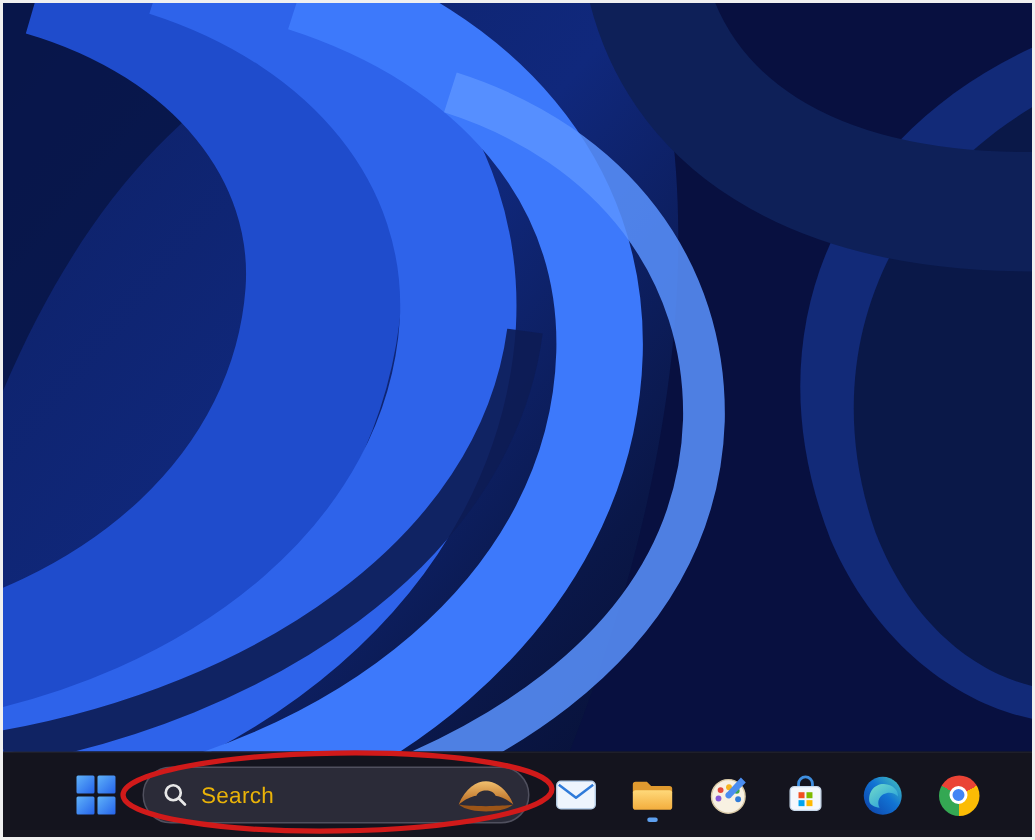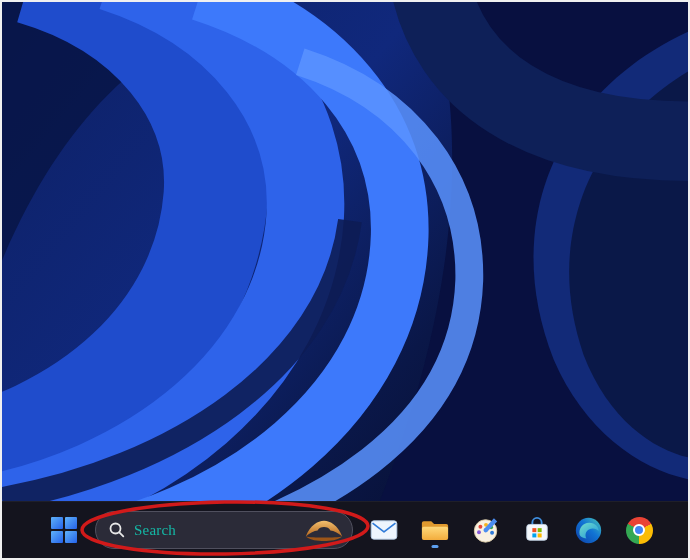--- a/index.html
+++ b/index.html
@@ -15,21 +15,21 @@
              display:flex; align-items:center; gap:11px; padding-left:42px; }
   .tb-btn { width:40px; height:40px; border:none; background:transparent; border-radius:6px;
             display:flex; align-items:center; justify-content:center; position:relative; }
 
   .win-logo { display:grid; grid-template-columns:12px 12px; grid-template-rows:12px 12px; gap:2px; }
   .win-logo i { display:block; background:linear-gradient(135deg,#5fb2f9,#2563eb); border-radius:1px; }
 
   .search-pill { height:38px; width:258px; border-radius:19px; background:#2b2b38;
                  border:1px solid #50505e; display:flex; align-items:center;
                  gap:9px; padding:0 7px 0 13px; cursor:pointer; }
-  .search-text { color:#14b8a6; font-size:15px; letter-spacing:0.2px;font-family:Liberation Serif, serif; }
+  .search-text { color:#eab308; font-size:15px; letter-spacing:0.2px; }
   .search-thumb { margin-left:auto; display:flex; align-items:center; }
 
   .indicator { position:absolute; bottom:2px; left:50%; transform:translateX(-50%);
                width:7px; height:3px; border-radius:2px; background:#5ea0ef; }
 
   .chrome-icon { width:27px; height:27px; border-radius:50%; position:relative; display:inline-block;
                  background:conic-gradient(from 60deg,#fbbc05 0 120deg,#34a853 0 240deg,#ea4335 0 360deg); }
   .chrome-center { position:absolute; left:50%; top:50%; width:12px; height:12px;
                    transform:translate(-50%,-50%); background:#4285f4;
                    border:2.5px solid #fff; border-radius:50%; }

